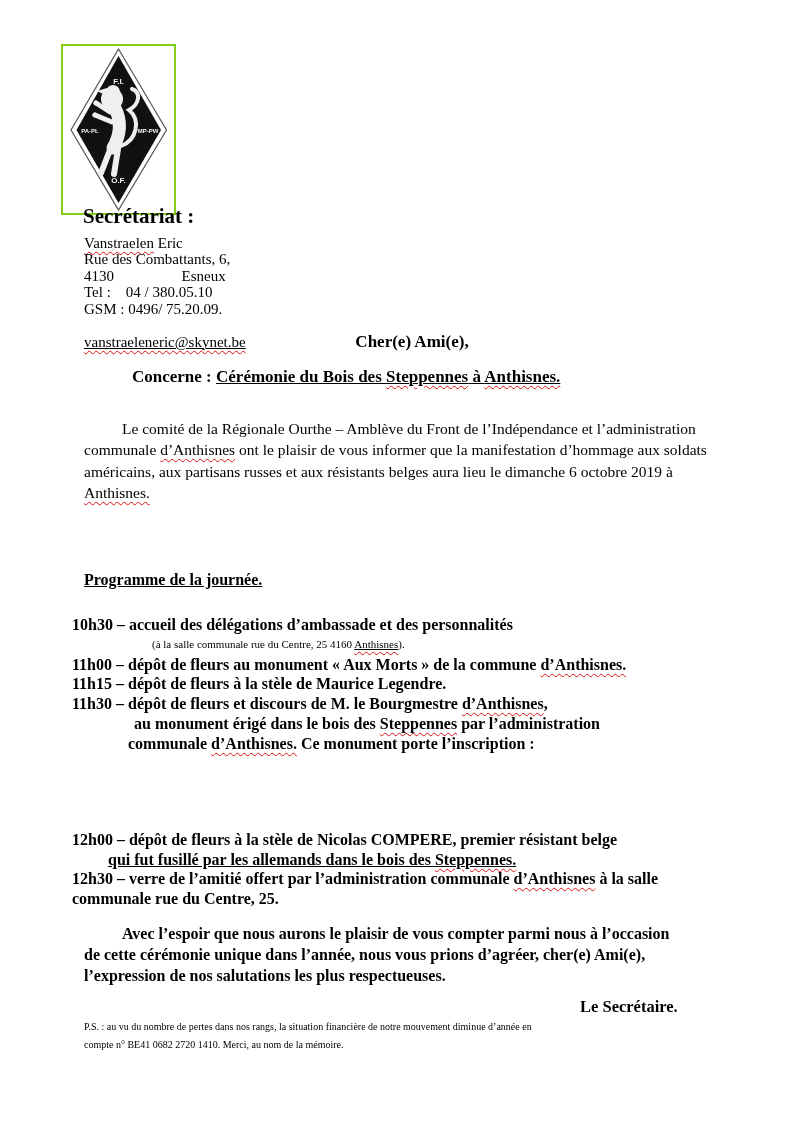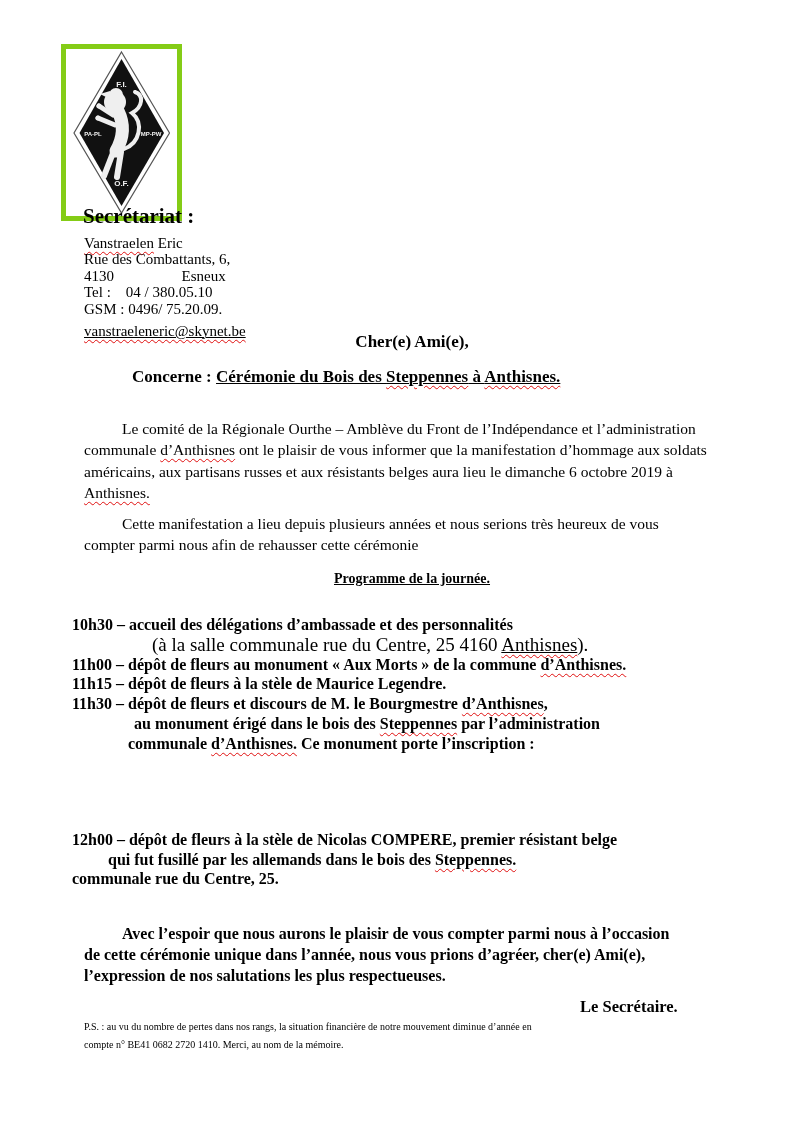--- a/index.html
+++ b/index.html
@@ -20,41 +20,41 @@
     text-decoration-thickness: 1px;
     text-underline-offset: 3px;
   }
   .u {
     text-decoration: underline;
     text-decoration-thickness: 1px;
     text-decoration-color: #000;
   }
 
   
-  #logo-box { left: 61px; top: 44px; width: 111px; height: 167px; border: 5px solid #84cc16; background:#fff; }
+  #logo-box { left: 61px; top: 44px; width: 111px; height: 167px; border: 2px solid #84cc16; background:#fff; }
   #sec-title { left: 83px; top: 204px; font-size: 21px; font-weight: bold; }
   #address { left: 84px; top: 235px; font-size: 15px; line-height: 16.4px; }
-  #address .email { margin-top: 6px; }
+  #address .email { margin-top: 17px; }
 
   
   #salutation { left: 84px; top: 332px; width: 656px; font-size: 17px; font-weight: bold; text-align: center; }
   #concerne   { left: 132px; top: 367px; font-size: 17px; font-weight: bold; }
   #para1 { left: 84px; top: 418px; font-size: 15.5px; line-height: 21.4px; }
   #para2 { left: 84px; top: 513px; font-size: 15.5px; line-height: 21.4px; }
-  #prog-head { left: 84px; top: 571px; width: 656px; font-size: 14px; font-weight: bold; text-align: center; text-decoration: underline; }
+  #prog-head { left: 84px; top: 571px; width: 656px; font-size: 16px; font-weight: bold; text-align: left; text-decoration: underline; }
   #program { left: 72px; top: 615px; font-size: 16px; font-weight: bold; line-height: 19.8px; }
-  #program .reg { font-weight: normal; font-size: 19px; }
+  #program .reg { font-weight: normal; font-size: 11px; }
   #quote { left: 84px; top: 766px; width: 656px; font-size: 17px; font-weight: bold; line-height: 23px; text-align: center; }
   #block12 { left: 72px; top: 830px; font-size: 16px; font-weight: bold; line-height: 19.6px; }
   #closing { left: 84px; top: 923px; font-size: 16px; font-weight: bold; line-height: 21px; }
   #signature { left: 580px; top: 997px; font-size: 16.5px; font-weight: bold; }
   #ps { left: 84px; top: 1018px; font-size: 10px; line-height: 18.3px; }
 
   .ind38 { padding-left: 38px; }
-  .ind36 { padding-left: 36px; }
+  .ind36 { padding-left: 36px; text-decoration: underline; }
   .ind56 { padding-left: 56px; }
   .ind62 { padding-left: 62px; }
   .ind80 { padding-left: 80px; }
 
   #logo-box svg text { font-family: "Liberation Sans", sans-serif; font-weight: bold; fill: #f2f2f2; }
 </style>
 </head>
 <body>
 
 <div class="page">
@@ -100,40 +100,37 @@
 
   <div class="abs" id="salutation">Cher(e) Ami(e),</div>
   <div class="abs" id="concerne"><span>Concerne : </span><span class="u">Cérémonie du Bois des </span><span class="u"><span class="sq">Steppennes</span></span><span class="u"> à </span><span class="u"><span class="sq">Anthisnes.</span></span></div>
 
   <div class="abs" id="para1">
     <div class="ln ind38"><span>Le comité de la Régionale Ourthe – Amblève du Front de l’Indépendance et l’administration</span></div>
     <div class="ln"><span>communale </span><span class="sq">d’Anthisnes</span><span> ont le plaisir de vous informer que la manifestation d’hommage aux soldats</span></div>
     <div class="ln"><span>américains, aux partisans russes et aux résistants belges aura lieu le dimanche 6 octobre 2019 à</span></div>
     <div class="ln"><span class="sq">Anthisnes.</span></div>
   </div>
-  <div class="abs" id="para2">
-    <div class="ln ind38"><span>Cette manifestation a lieu depuis plusieurs années et nous serions très heureux de vous</span></div>
-    <div class="ln"><span>compter parmi nous afin de rehausser cette cérémonie</span></div>
-  </div>
 
   <div class="abs" id="prog-head">Programme de la journée.</div>
   <div class="abs" id="program">
     <div class="ln"><span>10h30 – accueil des délégations d’ambassade et des personnalités</span></div>
     <div class="ln reg ind80"><span>(à la salle communale rue du Centre, 25 4160 </span><span class="u"><span class="sq">Anthisnes</span></span><span>).</span></div>
     <div class="ln"><span>11h00 – dépôt de fleurs au monument « Aux Morts » de la commune </span><span class="sq">d’Anthisnes.</span></div>
     <div class="ln"><span>11h15 – dépôt de fleurs à la stèle de Maurice Legendre.</span></div>
     <div class="ln"><span>11h30 – dépôt de fleurs et discours de M. le Bourgmestre </span><span class="sq">d’Anthisnes</span><span>,</span></div>
     <div class="ln ind62"><span>au monument érigé dans le bois des </span><span class="sq">Steppennes</span><span> par l’administration</span></div>
     <div class="ln ind56"><span>communale </span><span class="sq">d’Anthisnes.</span><span> Ce monument porte l’inscription :</span></div>
   </div>
 
 
   <div class="abs" id="block12">
     <div class="ln"><span>12h00 – dépôt de fleurs à la stèle de Nicolas COMPERE, premier résistant belge</span></div>
     <div class="ln ind36"><span>qui fut fusillé par les allemands dans le bois des </span><span class="sq">Steppennes.</span></div>
+    <div class="ln"><span>12h30 – verre de l’amitié offert par l’administration communale </span><span class="sq">d’Anthisnes</span><span> à la salle</span></div>
     <div class="ln"><span>communale rue du Centre, 25.</span></div>
   </div>
 
   <div class="abs" id="closing">
     <div class="ln ind38"><span>Avec l’espoir que nous aurons le plaisir de vous compter parmi nous à l’occasion</span></div>
     <div class="ln"><span>de cette cérémonie unique dans l’année, nous vous prions d’agréer, cher(e) Ami(e),</span></div>
     <div class="ln"><span>l’expression de nos salutations les plus respectueuses.</span></div>
   </div>
 
   <div class="abs" id="signature">Le Secrétaire.</div>

